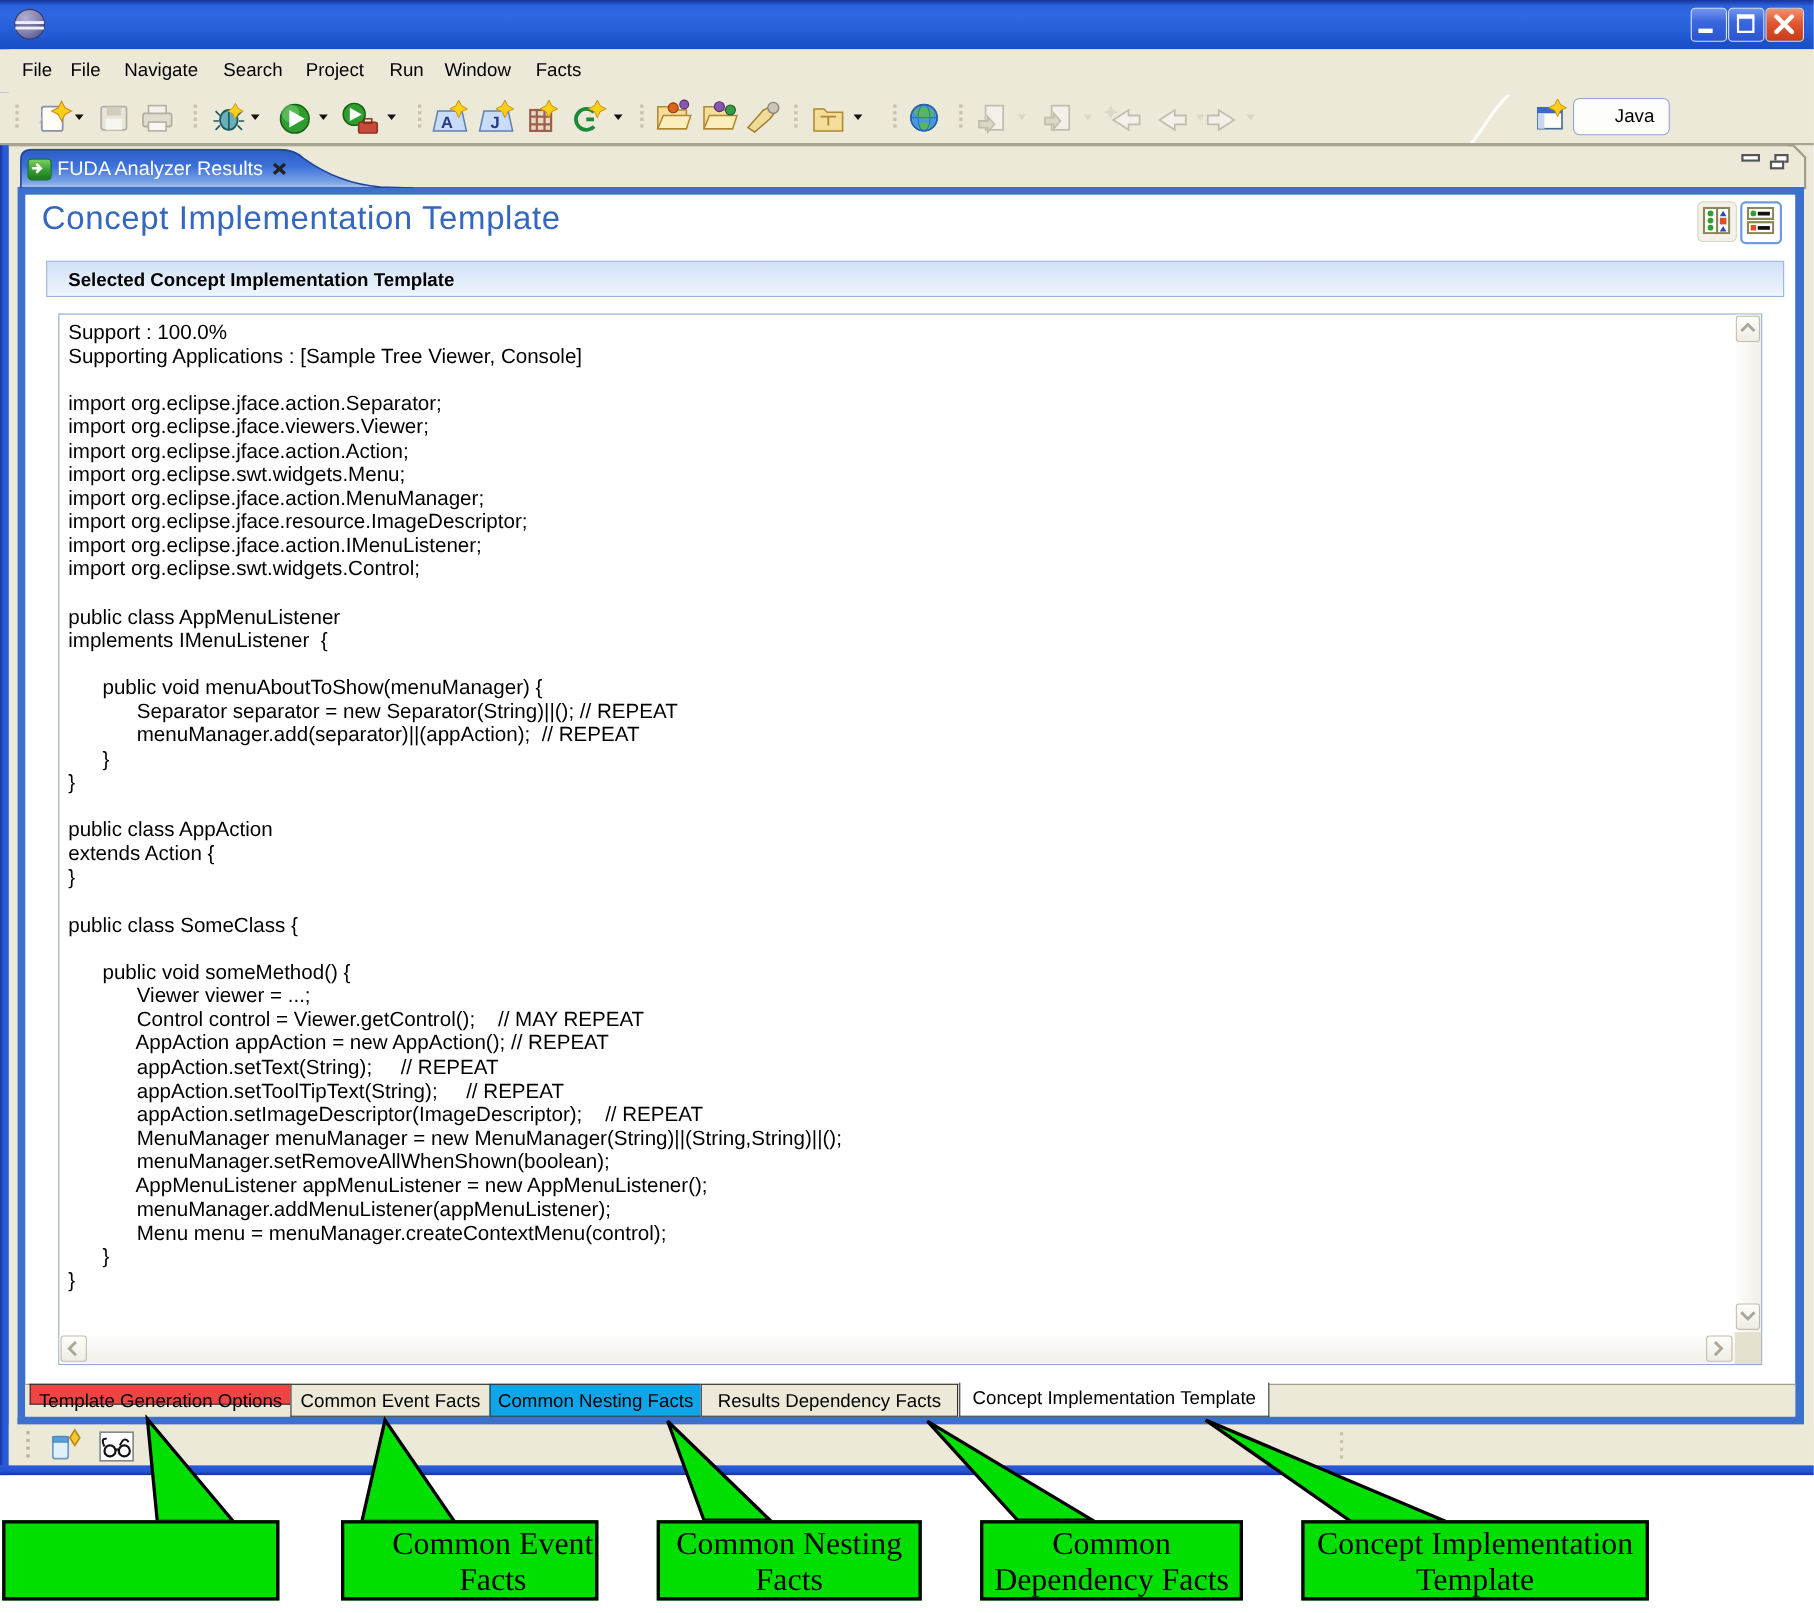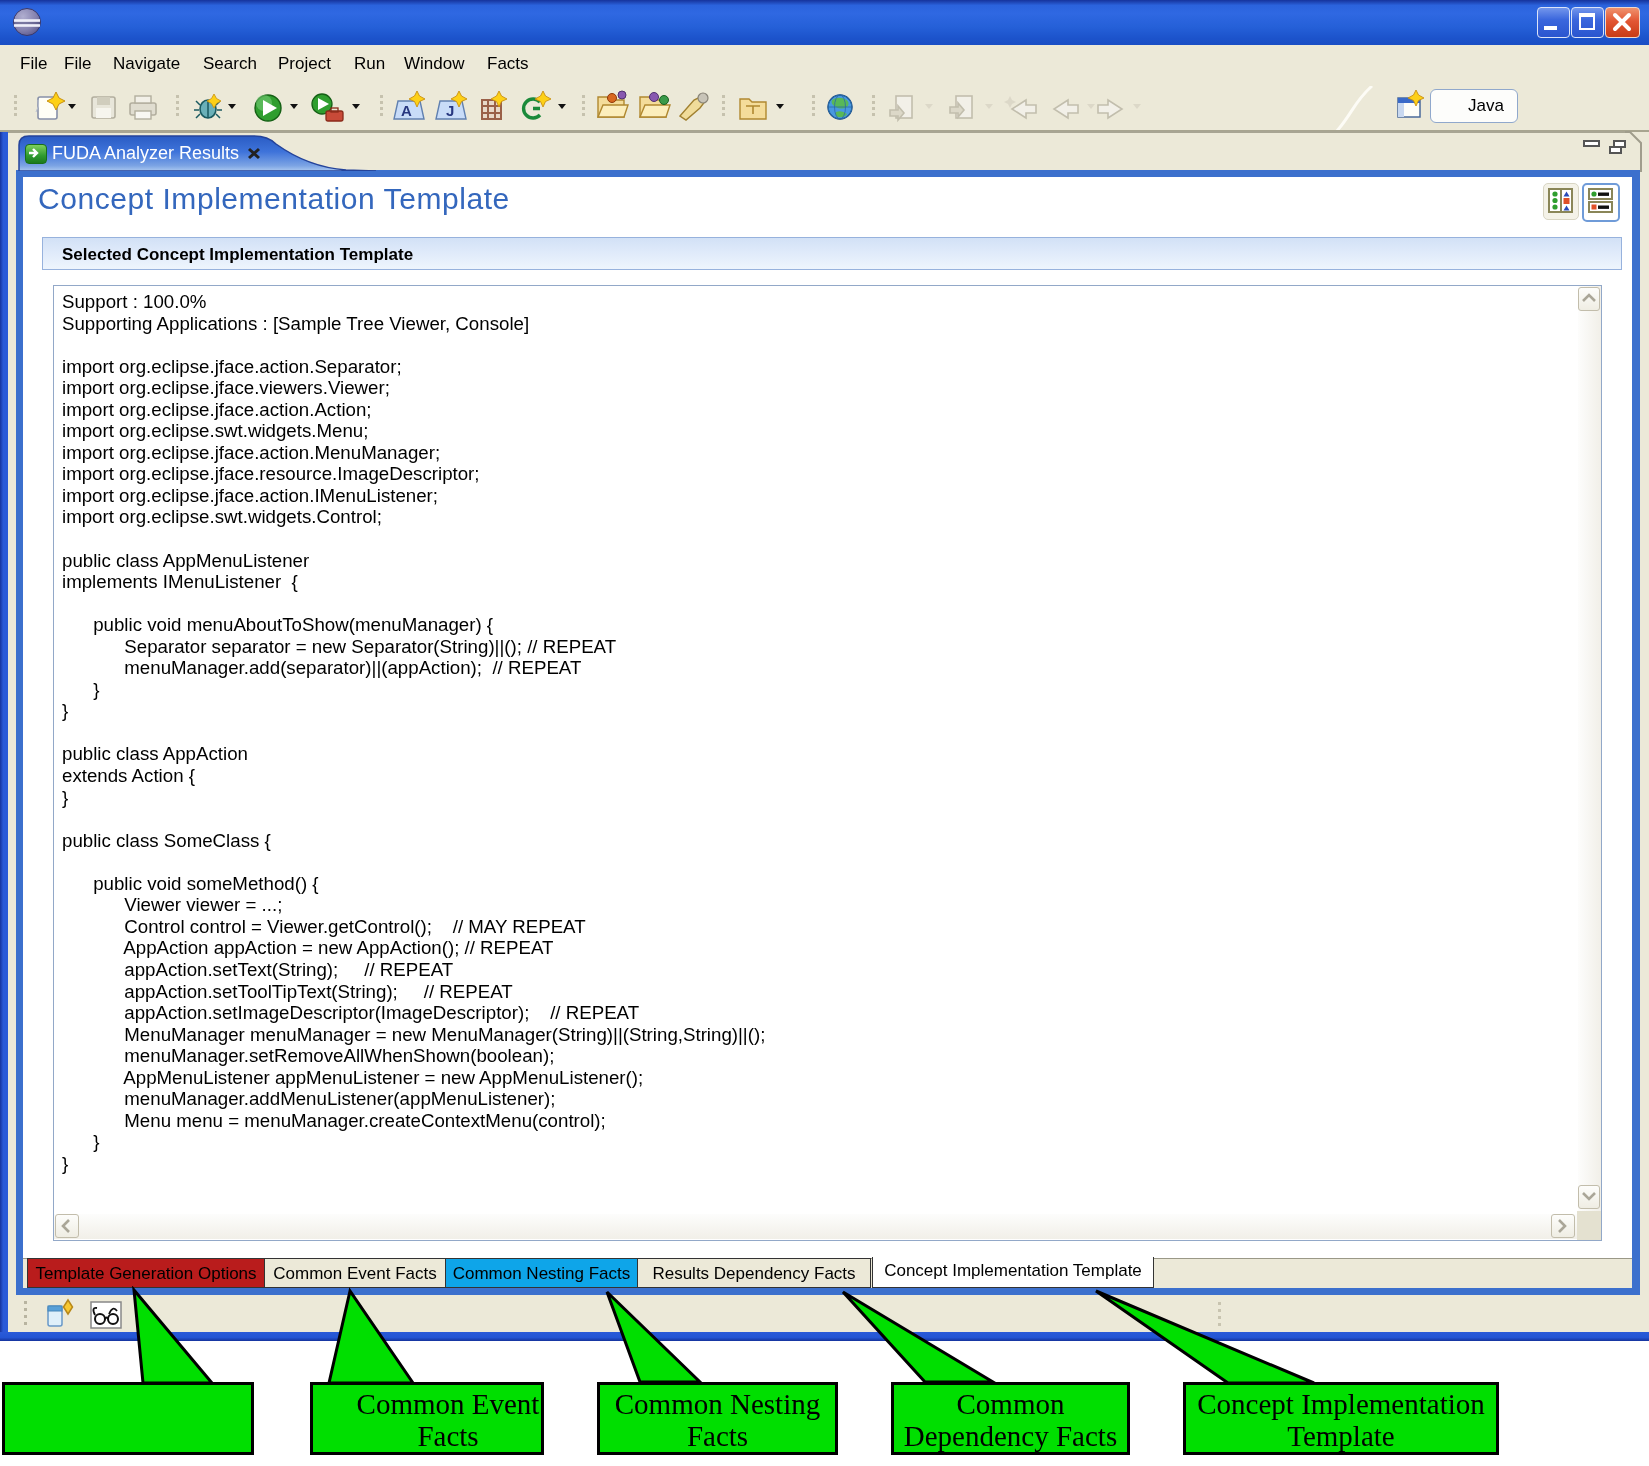--- a/index.html
+++ b/index.html
@@ -338,21 +338,21 @@
   <svg class="abs" style="left:60px;top:1218px" width="12" height="16" viewBox="0 0 12 16">
       <path d="M9 2 L3 8 L9 14" stroke="#aaa698" stroke-width="2.6" fill="none"></path>
     </svg>
   <div class="abs" style="left:1551px;top:1214px;width:24px;height:24px;border:1px solid #c2bdab;border-radius:3px;background:linear-gradient(180deg,#fdfdfb,#efede3);box-sizing:border-box;"></div>
   <svg class="abs" style="left:1556px;top:1218px" width="12" height="16" viewBox="0 0 12 16">
       <path d="M3 2 L9 8 L3 14" stroke="#aaa698" stroke-width="2.6" fill="none"></path>
     </svg>
 
   <div class="abs" style="left:23px;top:1258px;width:1609px;height:30px;background:#ece9d8;border-top:1px solid #9a9887;box-sizing:border-box;"></div>
   <div class="abs" id="btabs" style="left:0;top:1258px;height:30px;font-size:17px;color:#000;">
-    <span class="abs" style="left:27px;width:237px;height:30px;border:1px solid #333;border-right:none;box-sizing:border-box;background:#b91c1c;text-align:center;line-height:29px;">Template Generation Options</span>
+    <span class="abs" style="left:27px;width:237px;height:19px;border:1px solid #333;border-right:none;box-sizing:border-box;background:#ef4444;text-align:center;line-height:29px;">Template Generation Options</span>
     <span class="abs" style="left:264px;width:181px;height:30px;border:1px solid #333;border-right:none;box-sizing:border-box;background:#ece9d8;text-align:center;line-height:29px;">Common Event Facts</span>
     <span class="abs" style="left:445px;width:192px;height:30px;border:1px solid #333;border-right:none;box-sizing:border-box;background:#0ea5e9;text-align:center;line-height:29px;">Common Nesting Facts</span>
     <span class="abs" style="left:637px;width:234px;height:30px;border:1px solid #333;box-sizing:border-box;background:#ece9d8;text-align:center;line-height:29px;">Results Dependency Facts</span>
     <span class="abs" style="left:872px;width:282px;height:31px;border:1px solid #333;border-top:none;box-sizing:border-box;background:#ffffff;text-align:center;line-height:28px;top:-1px;">Concept Implementation Template</span>
   </div>
 
   <div class="abs" style="left:16px;top:1288px;width:1624px;height:7px;background:#3c70cd;"></div>
 
   <div class="abs" style="left:8px;top:1295px;width:1641px;height:37px;background:#ece9d8;"></div>
   <svg class="abs" style="left:8px;top:1298px" width="130" height="32" viewBox="0 0 130 32">

